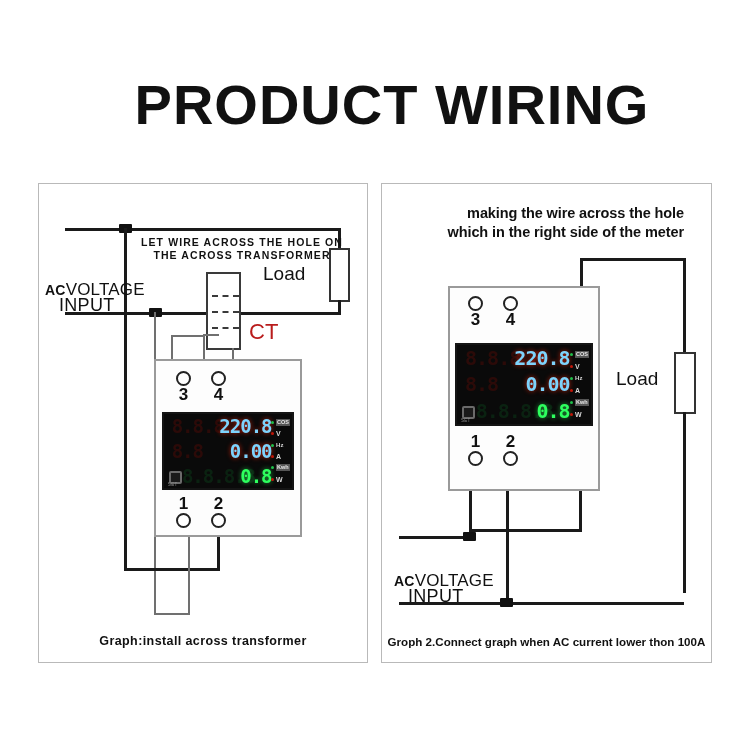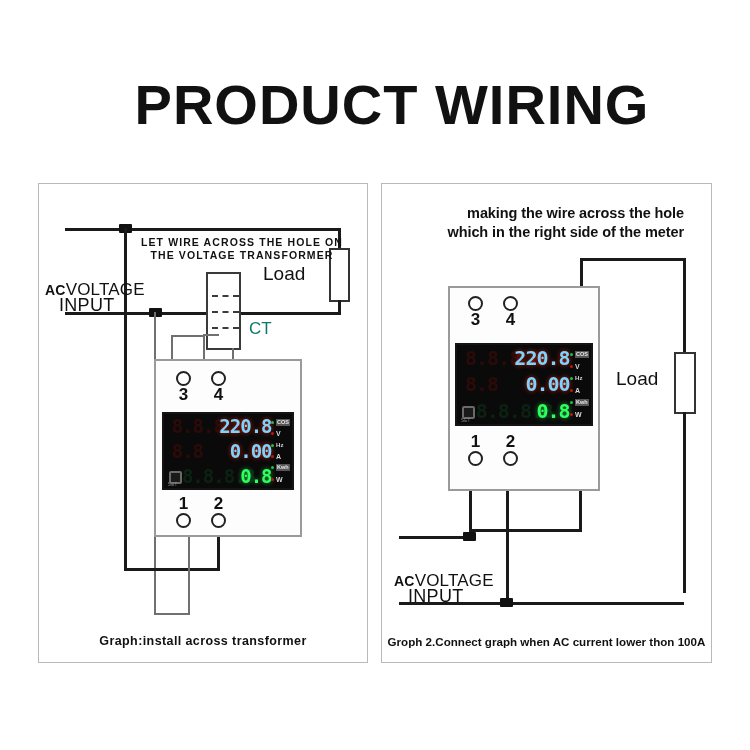--- a/index.html
+++ b/index.html
@@ -58,21 +58,21 @@
     position:absolute;text-align:center;white-space:pre;
     font-size:10.5px;font-weight:bold;color:#111;letter-spacing:1.1px;
     line-height:13px;
   }
   .note-r{
     position:absolute;text-align:center;white-space:pre;
     font-size:14.5px;font-weight:bold;color:#111;letter-spacing:-0.1px;
     line-height:19px;
   }
   .lbl-load{font-size:19px;color:#111;}
-  .lbl-ct{font-size:17px;color:#0f766e;}
+  .lbl-ct{font-size:22px;color:#b91c1c;}
 
   
   .resistor{position:absolute;border:2px solid #333;background:#fff;box-sizing:border-box;}
 
   
   .ct-box{position:absolute;border:2px solid #3a3a3a;background:#fff;box-sizing:border-box;}
   .ct-dash{position:absolute;height:0;border-top:2px dashed #3a3a3a;}
 
   
   .meter{position:absolute;}
@@ -158,21 +158,21 @@
 
     <div class="wire-v" style="left:85px;top:44px;height:342px;"></div>
     <div class="wire-v thin" style="left:115px;top:128px;height:302px;"></div>
 
     <div class="wire-h" style="left:85px;top:384px;width:96px;"></div>
     <div class="wire-v" style="left:178px;top:352px;height:34px;"></div>
     <div class="wire-h thin" style="left:115px;top:429px;width:36px;"></div>
     <div class="wire-v thin" style="left:149px;top:352px;height:79px;"></div>
 
     <div class="note" style="left:96px;top:52px;width:214px;"><span>LET WIRE ACROSS THE HOLE ON</span>
-<span>THE VOLTAGE TRANSFORMER</span></div>
+<span>THE ACROSS TRANSFORMER</span></div>
 
     <div class="lbl lbl-input" style="left:20px;top:71px;">INPUT</div>
     <div class="lbl lbl-acv" style="left:6px;top:96px;"><span>AC</span><b>VOLTAGE</b></div>
 
     <div class="lbl lbl-load" style="left:224px;top:79px;">Load</div>
 
     <div class="ct-box" style="left:167px;top:88px;width:35px;height:78px;">
       <div class="ct-dash" style="left:4px;top:21px;width:27px;"></div>
       <div class="ct-dash" style="left:4px;top:37px;width:27px;"></div>
       <div class="ct-dash" style="left:4px;top:53px;width:27px;"></div>

